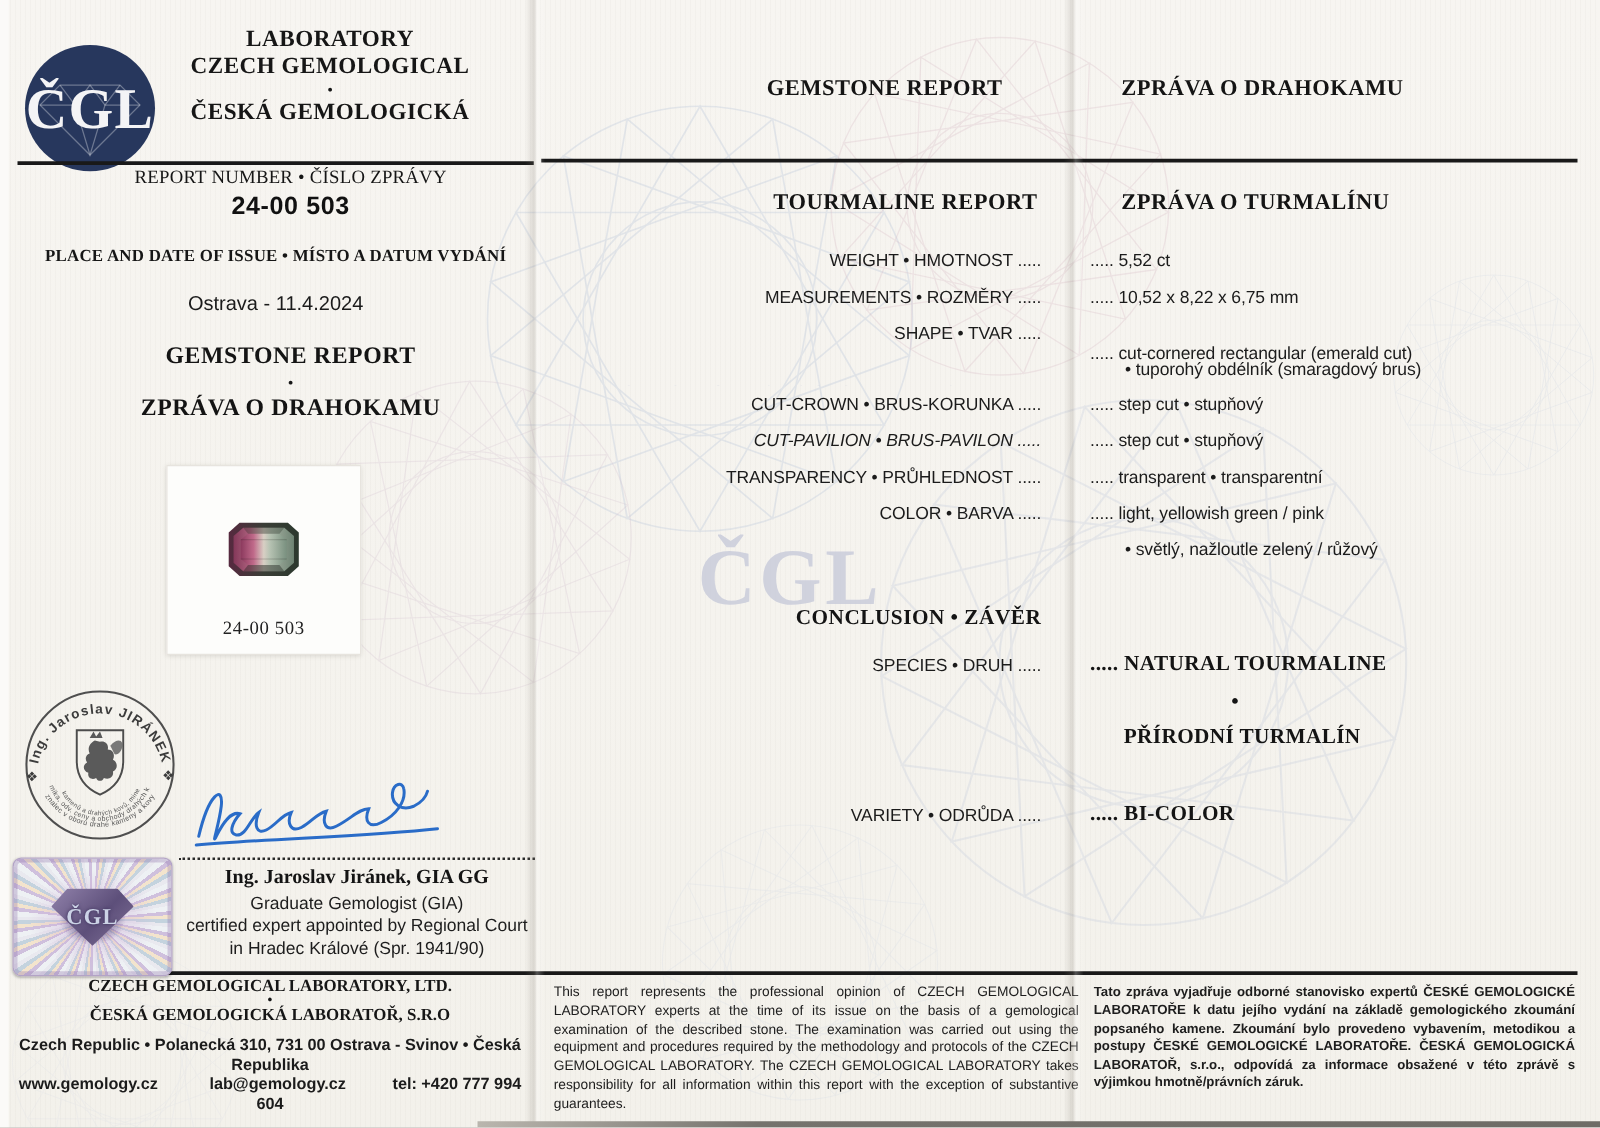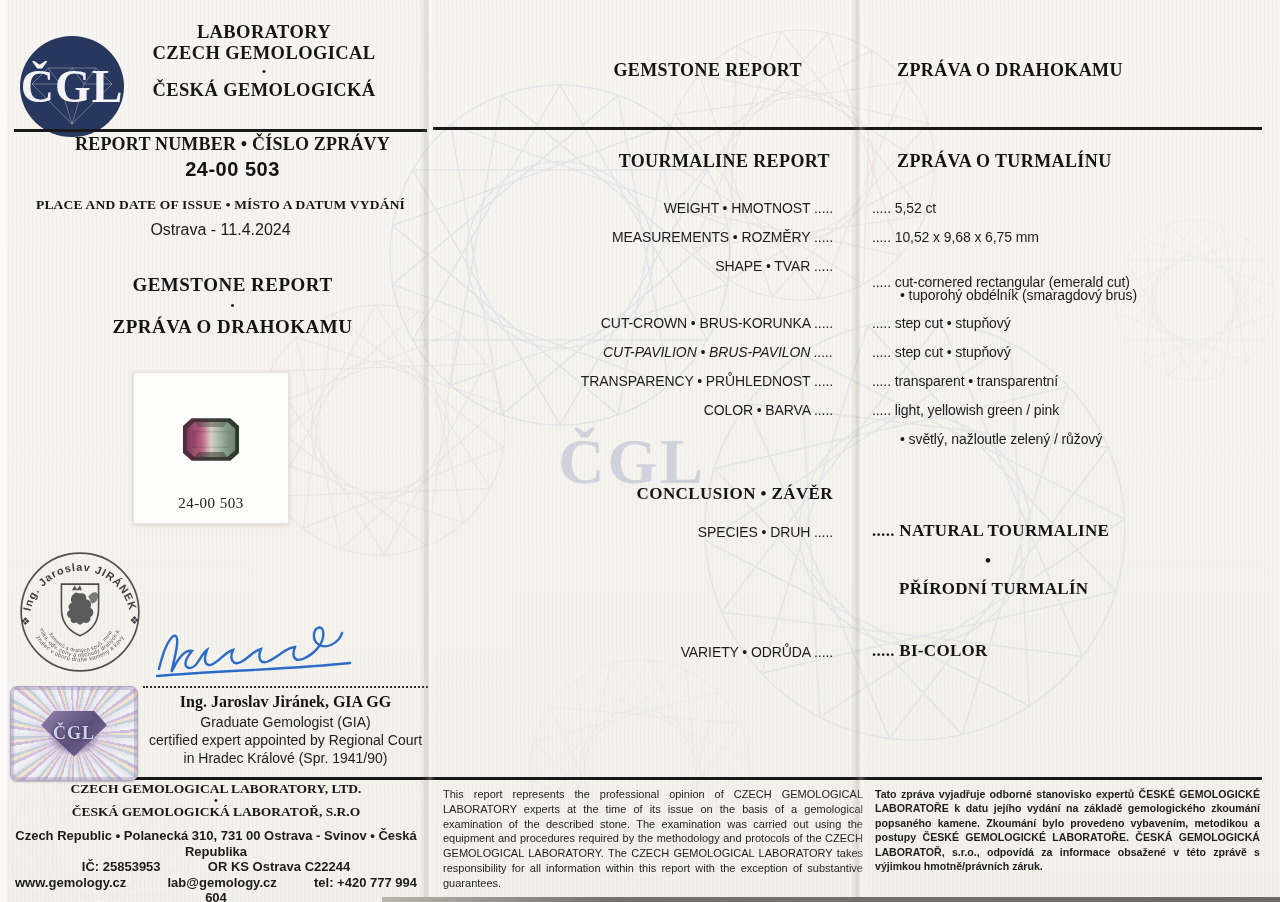--- a/index.html
+++ b/index.html
@@ -20,21 +20,21 @@
   .scan-left{position:absolute;left:0;top:0;bottom:0;width:7px;background:#fbfaf8;z-index:6;}
   .scan-bottom{position:absolute;left:382px;right:0;bottom:0;height:5px;z-index:6;
         background:linear-gradient(90deg,#bab6ae,#75736d 25%,#6e6c66);}
   
   .rule{position:absolute;background:#191919;height:2.5px;z-index:2;}
   .dotted{position:absolute;border-bottom:2px dotted #2a2a2a;z-index:2;}
   
   .c-block{text-align:center;}
   .org{font-size:18.5px;font-weight:bold;letter-spacing:.4px;color:#161616;line-height:21px;}
   .small-bullet{font-size:13px;color:#161616;line-height:10px;}
-  .lbl-serif{font-size:18px;font-weight:bold;color:#161616;letter-spacing:.2px;}
+  .lbl-serif{font-size:15px;font-weight:normal;color:#161616;letter-spacing:.2px;}
   .lbl-serif-sm{font-size:13.5px;font-weight:bold;color:#161616;letter-spacing:.2px;}
   .num-big{font-size:20px;font-weight:bold;color:#111;letter-spacing:.5px;}
   .sans-val{font-size:16px;color:#1b1b1b;}
   .doc-title{font-size:19px;font-weight:bold;color:#141414;letter-spacing:.5px;}
   
   .photo{position:absolute;left:133px;top:372px;width:154px;height:150px;background:#fdfdfb;
          border:1px solid #e7e4de;box-shadow:0 1px 4px rgba(60,55,45,.18);z-index:2;}
   .photo-label{position:absolute;left:0;right:0;bottom:11px;text-align:center;font-size:15px;color:#222;letter-spacing:.5px;}
   
   .lbl{position:absolute;right:447px;font-size:14px;color:#1b1b1b;letter-spacing:-.1px;z-index:2;}
@@ -132,21 +132,21 @@
 
     <div class="rule" style="left:14px;top:129px;width:413px;"></div>
 
     <div class="abs c-block" style="left:20px;top:134px;width:425px;">
       <div class="lbl-serif serif">REPORT NUMBER • ČÍSLO ZPRÁVY</div>
       <div class="num-big" style="margin-top:3px;">24-00 503</div>
     </div>
 
     <div class="abs c-block" style="left:8px;top:197px;width:425px;">
       <div class="lbl-serif-sm serif">PLACE AND DATE OF ISSUE • MÍSTO A DATUM VYDÁNÍ</div>
-      <div class="sans-val" style="margin-top:8px;">Ostrava - 11.4.2024</div>
+      <div class="sans-val" style="margin-top:22px;">Ostrava - 11.4.2024</div>
     </div>
 
     <div class="abs c-block serif" style="left:20px;top:274px;width:425px;">
       <div class="doc-title">GEMSTONE REPORT</div>
       <div class="small-bullet" style="line-height:20px;">•</div>
       <div class="doc-title">ZPRÁVA O DRAHOKAMU</div>
     </div>
 
     <div class="photo">
       <svg style="position:absolute;left:48px;top:44px;" width="58" height="45" viewBox="0 0 60 46">
@@ -224,46 +224,41 @@
     </div>
 
     <div class="rule" style="left:15px;top:777px;width:1247px;height:2.5px;"></div>
 
     <div class="foot-left">
       <div class="foot-co serif">CZECH GEMOLOGICAL LABORATORY, LTD.</div>
       <div class="small-bullet" style="line-height:8px;font-size:11px;">•</div>
       <div class="foot-co serif">ČESKÁ GEMOLOGICKÁ LABORATOŘ, S.R.O</div>
       <div class="foot-addr" style="margin-top:9px;">Czech Republic • Polanecká 310, 731 00 Ostrava - Svinov • Česká Republika</div>
       <div class="foot-addr">
-        <span>IČ: 25853953</span>
-        <span style="display:inline-block;width:40px;"></span>
-        <span>OR KS Ostrava C22244</span>
-      </div>
-      <div class="foot-addr">
         <span>www.gemology.cz</span>
         <span style="display:inline-block;width:34px;"></span>
         <span>lab@gemology.cz</span>
         <span style="display:inline-block;width:30px;"></span>
         <span>tel: +420 777 994 604</span>
       </div>
     </div>
 
     <div class="rep-hdr serif" style="right:478px;top:60px;">GEMSTONE REPORT</div>
     <div class="rep-hdr serif" style="left:897px;top:60px;">ZPRÁVA O DRAHOKAMU</div>
 
     <div class="rule" style="left:433px;top:127px;width:829px;"></div>
 
     <div class="rep-hdr serif" style="right:450px;top:151px;">TOURMALINE REPORT</div>
     <div class="rep-hdr serif" style="left:897px;top:151px;">ZPRÁVA O TURMALÍNU</div>
 
     <div class="lbl nowrap" style="top:200px;">WEIGHT • HMOTNOST .....</div>
     <div class="val nowrap" style="top:200px;">..... 5,52 ct</div>
 
     <div class="lbl nowrap" style="top:229px;">MEASUREMENTS • ROZMĚRY .....</div>
-    <div class="val nowrap" style="top:229px;">..... 10,52 x 9,68 x 6,75 mm</div>
+    <div class="val nowrap" style="top:229px;">..... 10,52 x 8,22 x 6,75 mm</div>
 
     <div class="lbl nowrap" style="top:258px;">SHAPE • TVAR .....</div>
     <div class="val nowrap" style="top:274px;">..... cut-cornered rectangular (emerald cut)</div>
 
     <div class="val indent nowrap" style="top:287px;">• tuporohý obdélník (smaragdový brus)</div>
 
     <div class="lbl nowrap" style="top:315px;">CUT-CROWN • BRUS-KORUNKA .....</div>
     <div class="val nowrap" style="top:315px;">..... step cut • stupňový</div>
 
     <div class="lbl nowrap" style="top:344px;font-style:italic;">CUT-PAVILION • BRUS-PAVILON .....</div>

